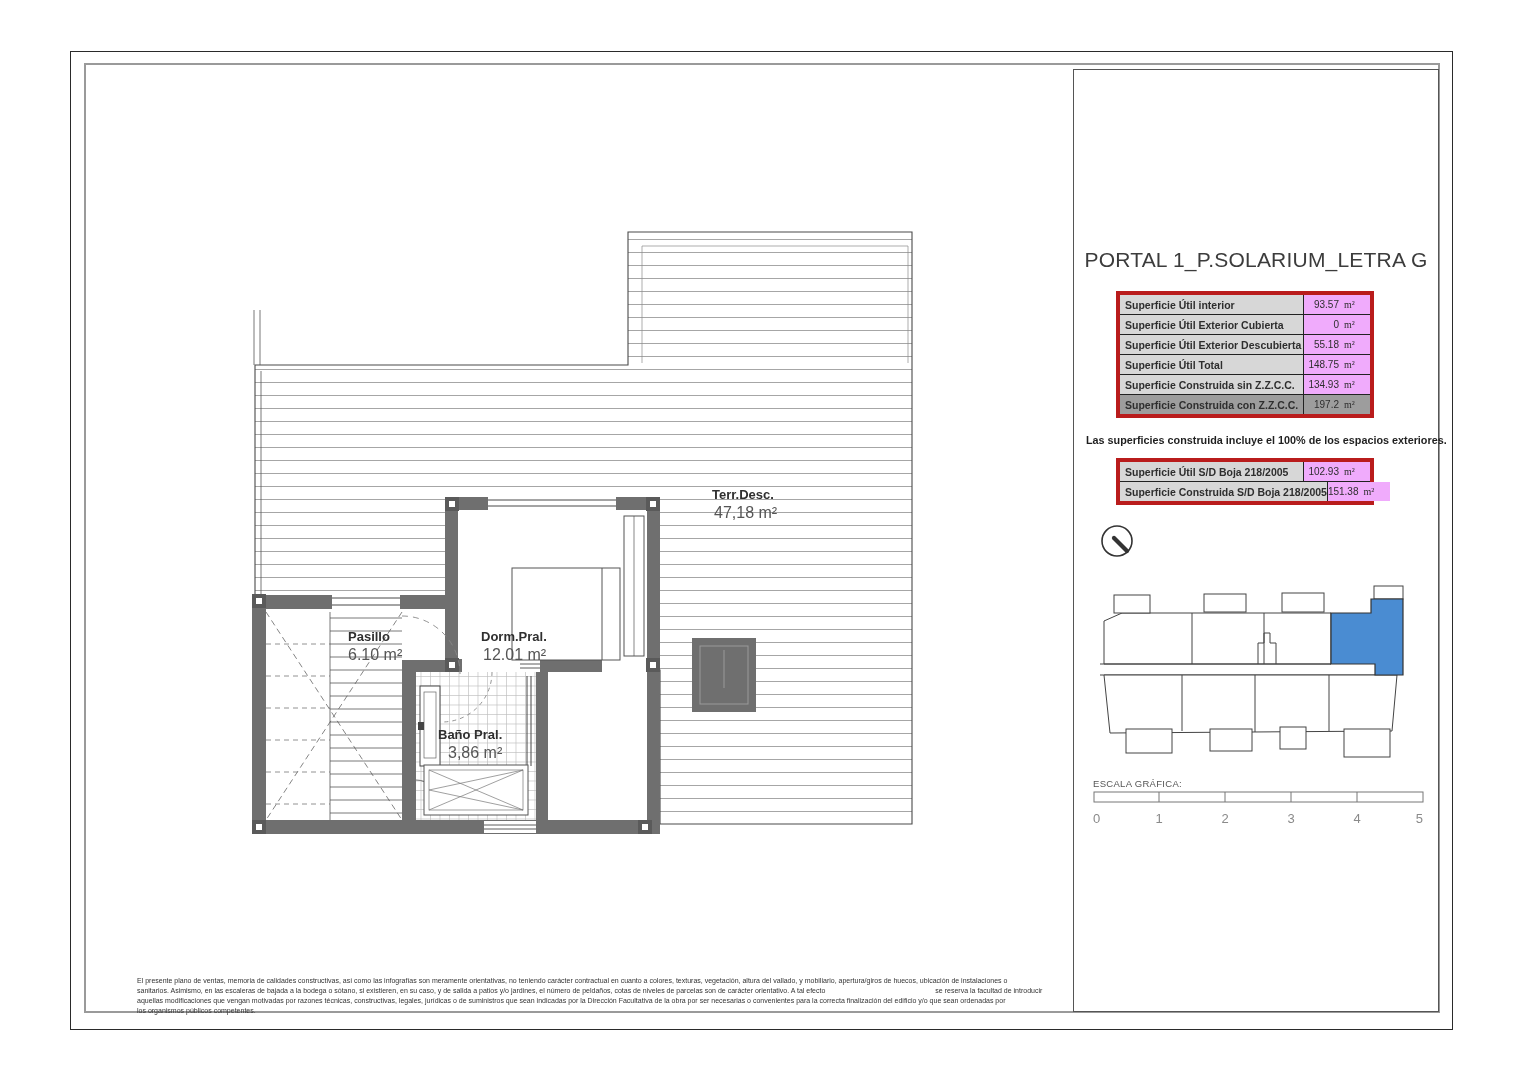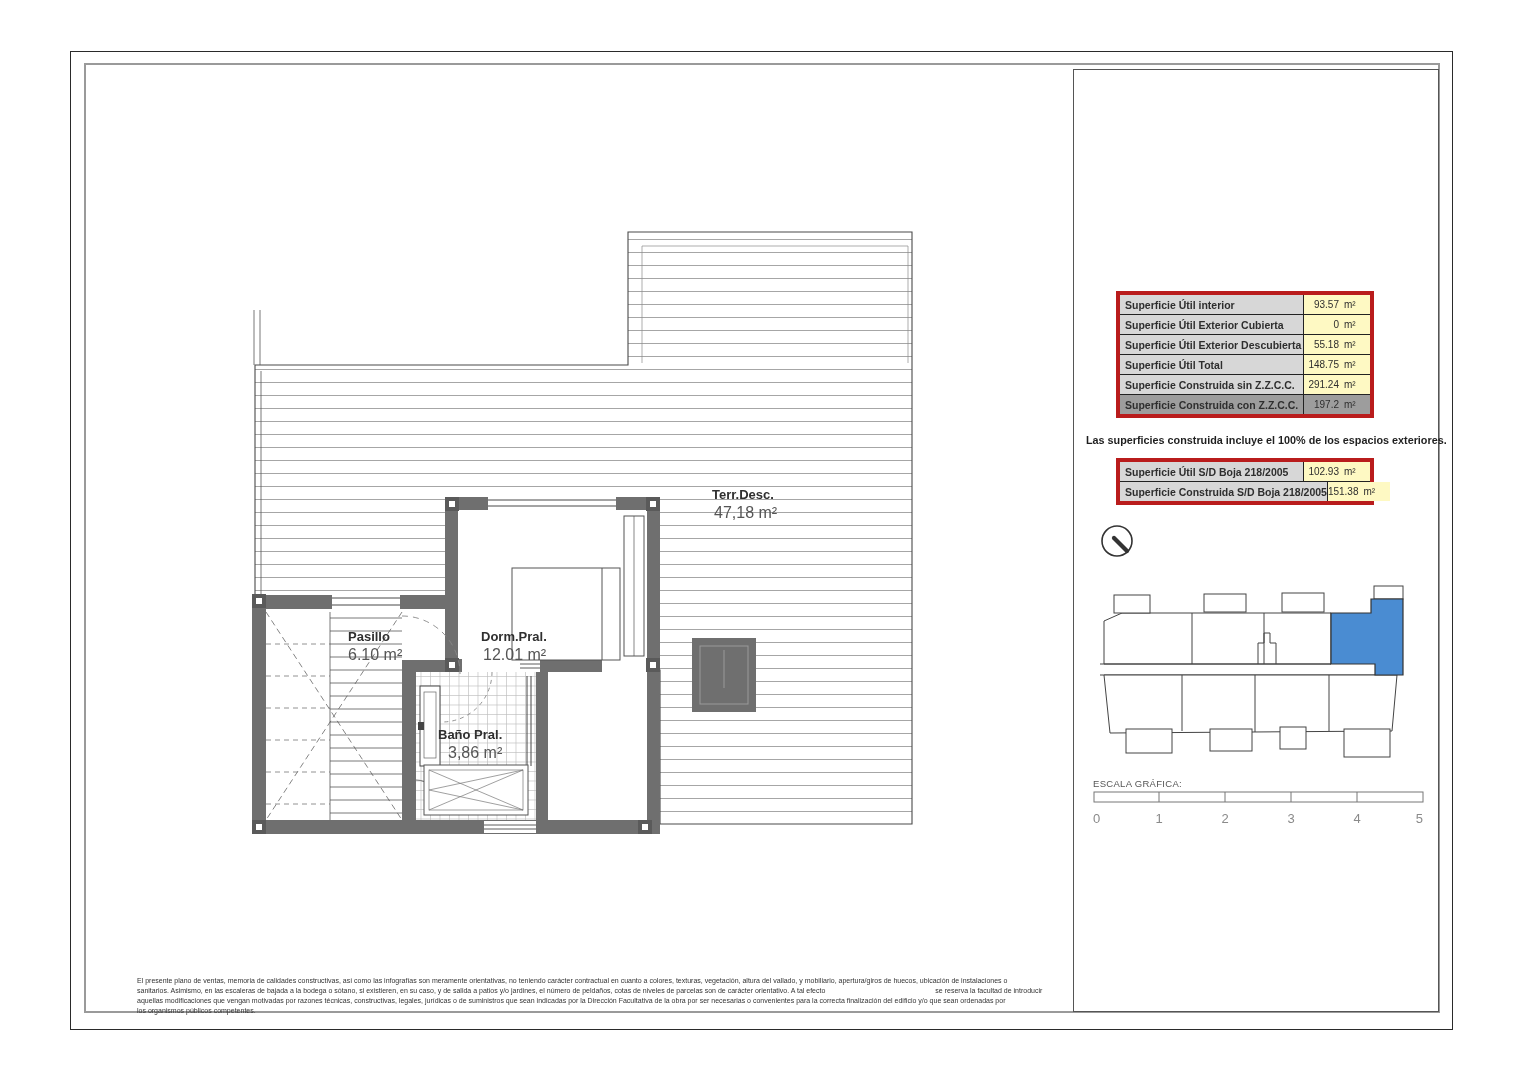--- a/index.html
+++ b/index.html
@@ -13,24 +13,24 @@
   .right-panel{position:absolute;left:1073px;top:69px;width:364px;height:941px;
                border:1px solid #555;background:#fff;}
   .panel-title{position:absolute;left:0;right:0;top:178px;text-align:center;
                font-size:21px;color:#3c3c3c;letter-spacing:.2px;white-space:nowrap;}
   .area-table{position:absolute;left:42px;width:250px;border:4px solid #b91c1c;}
   .area-table .row{display:flex;height:19px;border-bottom:1px solid #222;
                    font-size:10.5px;align-items:center;}
   .area-table .row:last-child{border-bottom:none;}
   .area-table .lbl{flex:1;background:#d7d7d7;font-weight:bold;color:#2e2e2e;
                    padding-left:5px;height:100%;display:flex;align-items:center;white-space:nowrap;}
-  .area-table .val{width:66px;background:#fef9c3;border-left:1px solid #222;height:100%;
+  .area-table .val{width:66px;background:#f0abfc;border-left:1px solid #222;height:100%;
                    display:flex;align-items:center;font-size:10px;color:#2e2e2e;}
   .area-table .num{flex:1;text-align:right;padding-right:5px;}
-  .area-table .unit{width:26px;text-align:left;}
+  .area-table .unit{width:26px;text-align:left;font-family:Liberation Serif, serif;}
   .area-table .row.dark .lbl,.area-table .row.dark .val{background:#9d9d9d;}
   .panel-note{position:absolute;left:12px;right:12px;top:364px;text-align:center;
               font-weight:bold;font-size:10.8px;color:#1f1f1f;white-space:nowrap;}
   .compass{position:absolute;left:24px;top:452px;}
   .keyplan{position:absolute;left:18px;top:503px;}
   .scale-label{position:absolute;left:19px;top:708px;font-size:9.5px;color:#555;letter-spacing:.3px;}
   .scalebar{position:absolute;left:19px;top:721px;}
   
   .plan{position:absolute;left:240px;top:220px;}
   .room-label{position:absolute;font-size:13px;font-weight:bold;color:#2f2f2f;white-space:nowrap;}
@@ -169,20 +169,21 @@
 
 
   <div class="disclaimer">
     <div>El presente plano de ventas, memoria de calidades constructivas, así como las infografías son meramente orientativas, no teniendo carácter contractual en cuanto a colores, texturas, vegetación, altura del vallado, y mobiliario, apertura/giros de huecos, ubicación de instalaciones o</div>
     <div><span>sanitarios. Asimismo, en las escaleras de bajada a la bodega o sótano, si existieren, en su caso, y de salida a patios y/o jardines, el número de peldaños, cotas de niveles de parcelas son de carácter orientativo. A tal efecto</span><span class="gap"></span><span>se reserva la facultad de introducir</span></div>
     <div>aquellas modificaciones que vengan motivadas por razones técnicas, constructivas, legales, jurídicas o de suministros que sean indicadas por la Dirección Facultativa de la obra por ser necesarias o convenientes para la correcta finalización del edificio y/o que sean ordenadas por</div>
     <div>los organismos públicos competentes.</div>
   </div>
 
   <div class="right-panel">
+    <div class="panel-title">PORTAL 1_P.SOLARIUM_LETRA G</div>
 
     <div class="area-table" style="top:221px;">
       <div class="row">
         <div class="lbl">Superficie Útil interior</div>
         <div class="val">
             <span class="num">93.57</span>
             <span class="unit">m²</span>
           </div>
       </div>
       <div class="row">
@@ -202,21 +203,21 @@
       <div class="row">
         <div class="lbl">Superficie Útil Total</div>
         <div class="val">
             <span class="num">148.75</span>
             <span class="unit">m²</span>
           </div>
       </div>
       <div class="row">
         <div class="lbl">Superficie Construida sin Z.Z.C.C.</div>
         <div class="val">
-            <span class="num">291.24</span>
+            <span class="num">134.93</span>
             <span class="unit">m²</span>
           </div>
       </div>
       <div class="row dark">
         <div class="lbl">Superficie Construida con Z.Z.C.C.</div>
         <div class="val">
             <span class="num">197.2</span>
             <span class="unit">m²</span>
           </div>
       </div>

